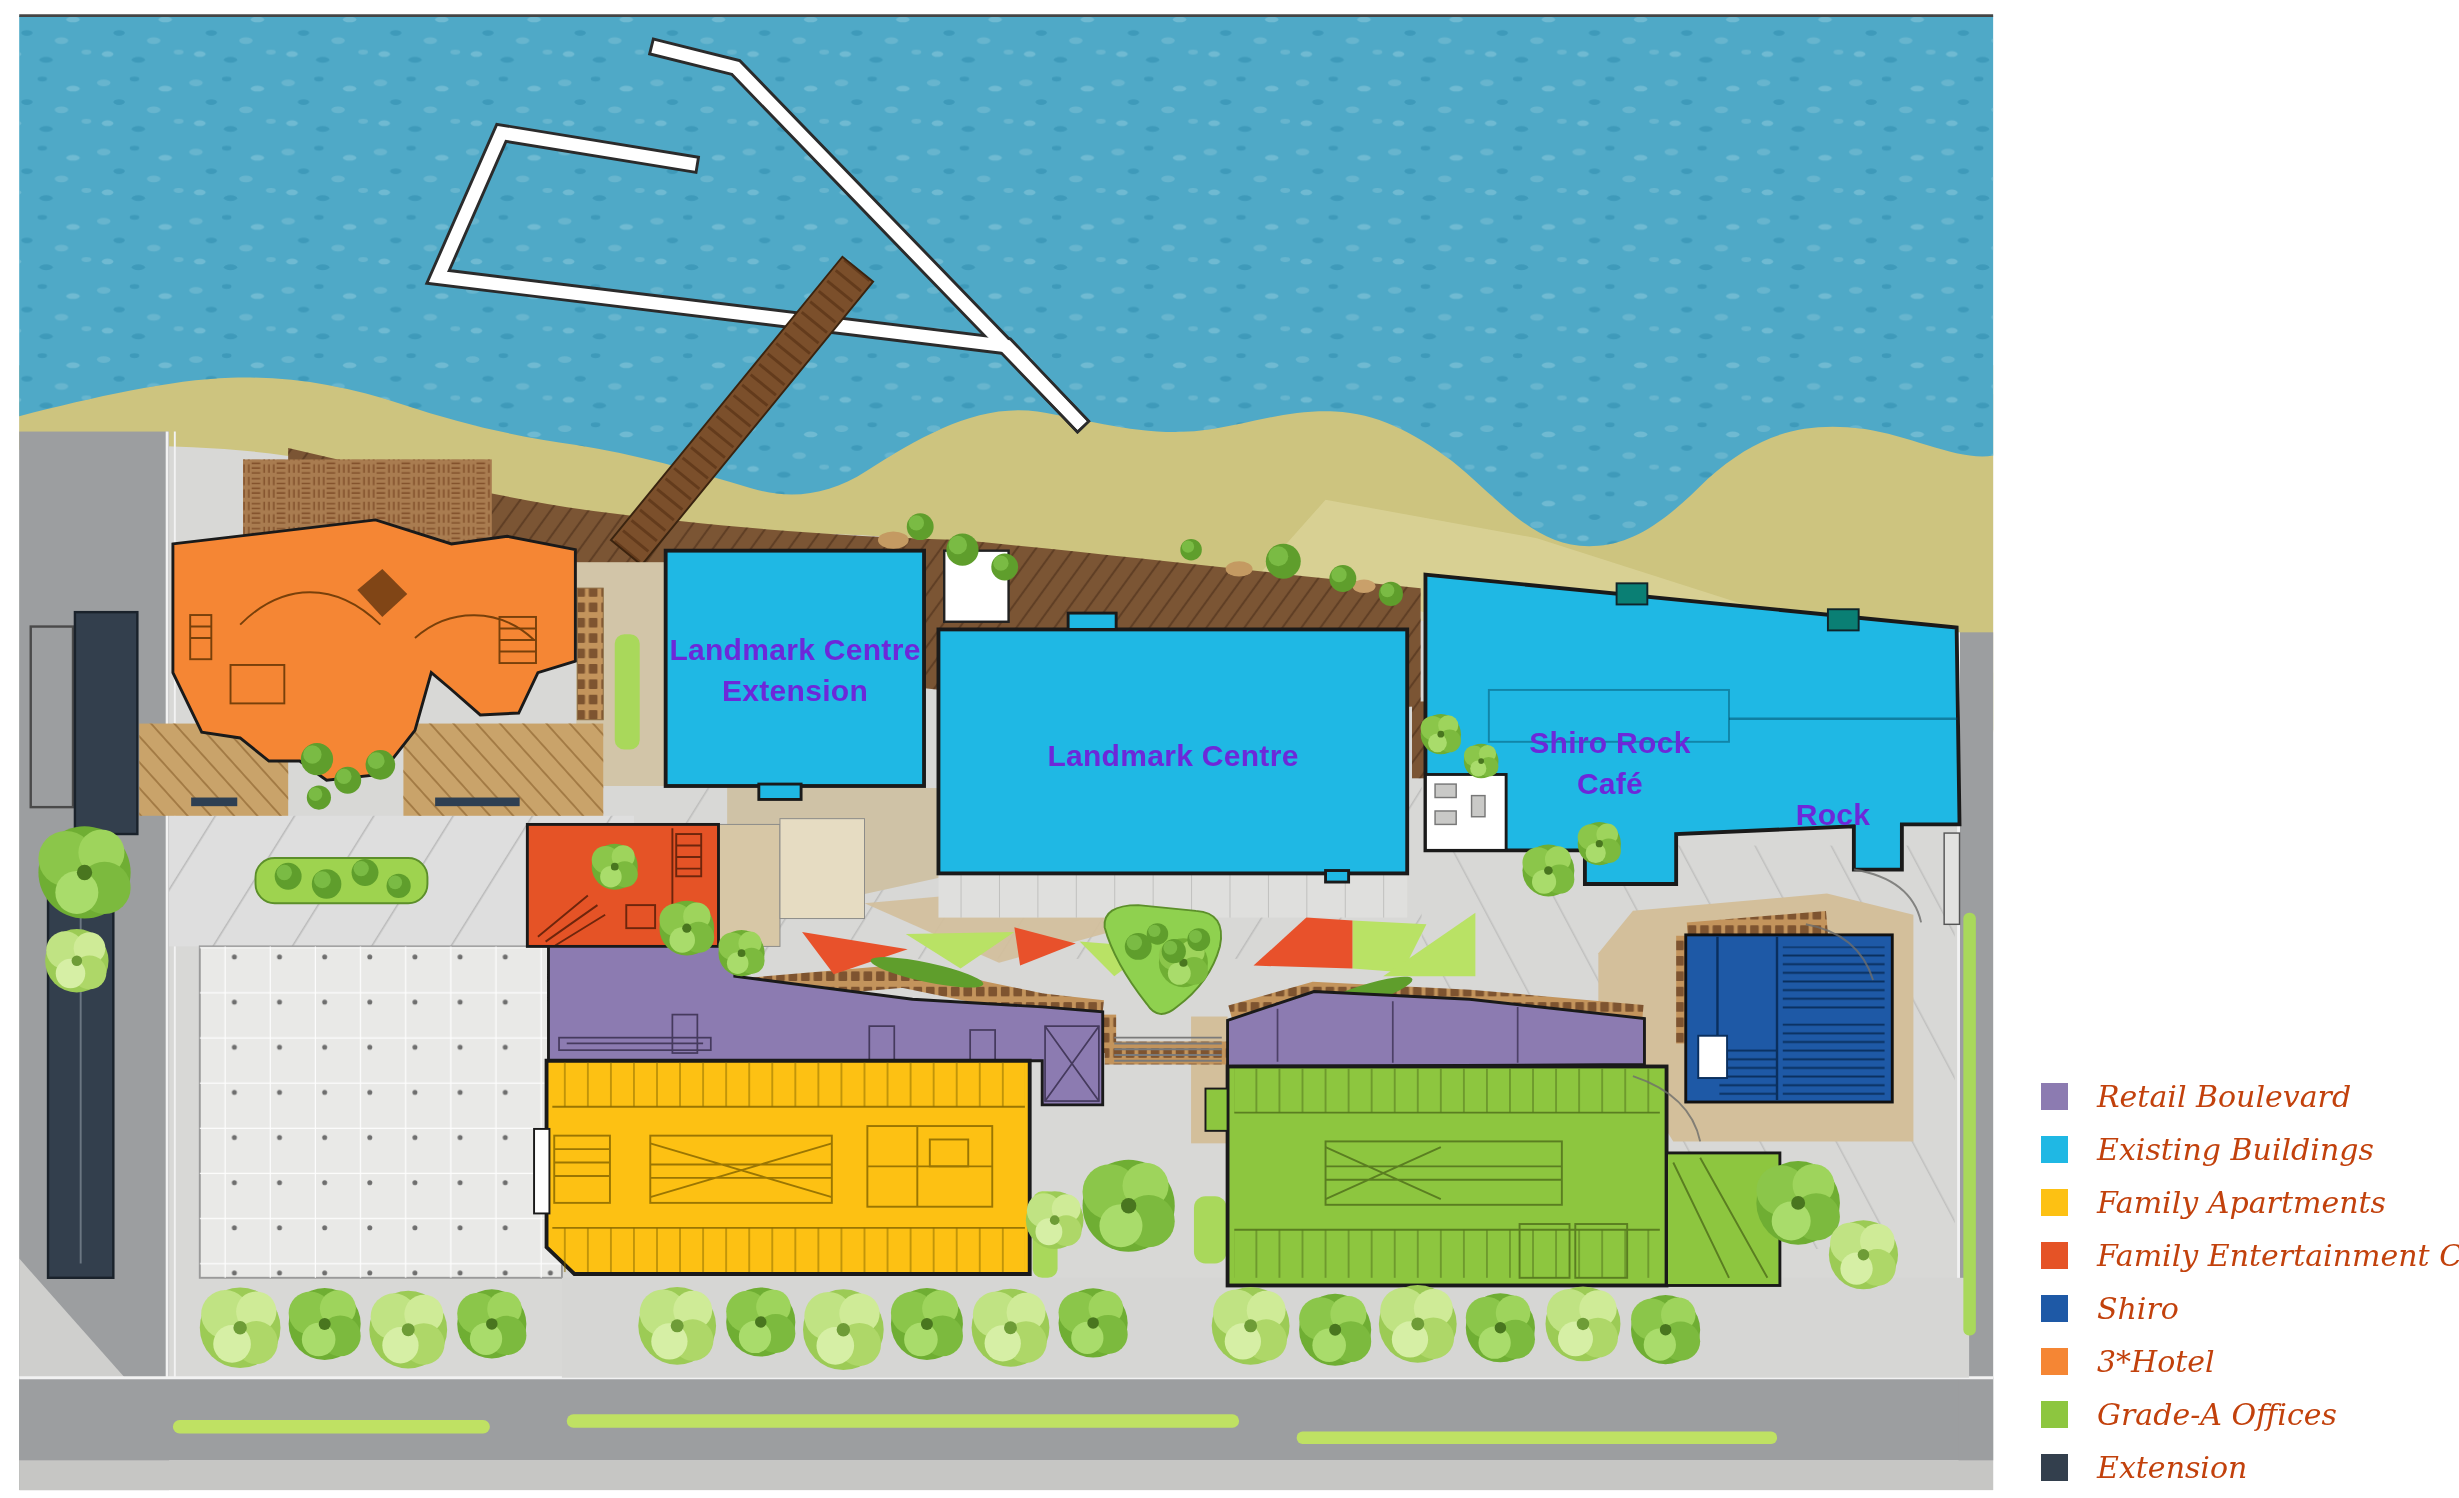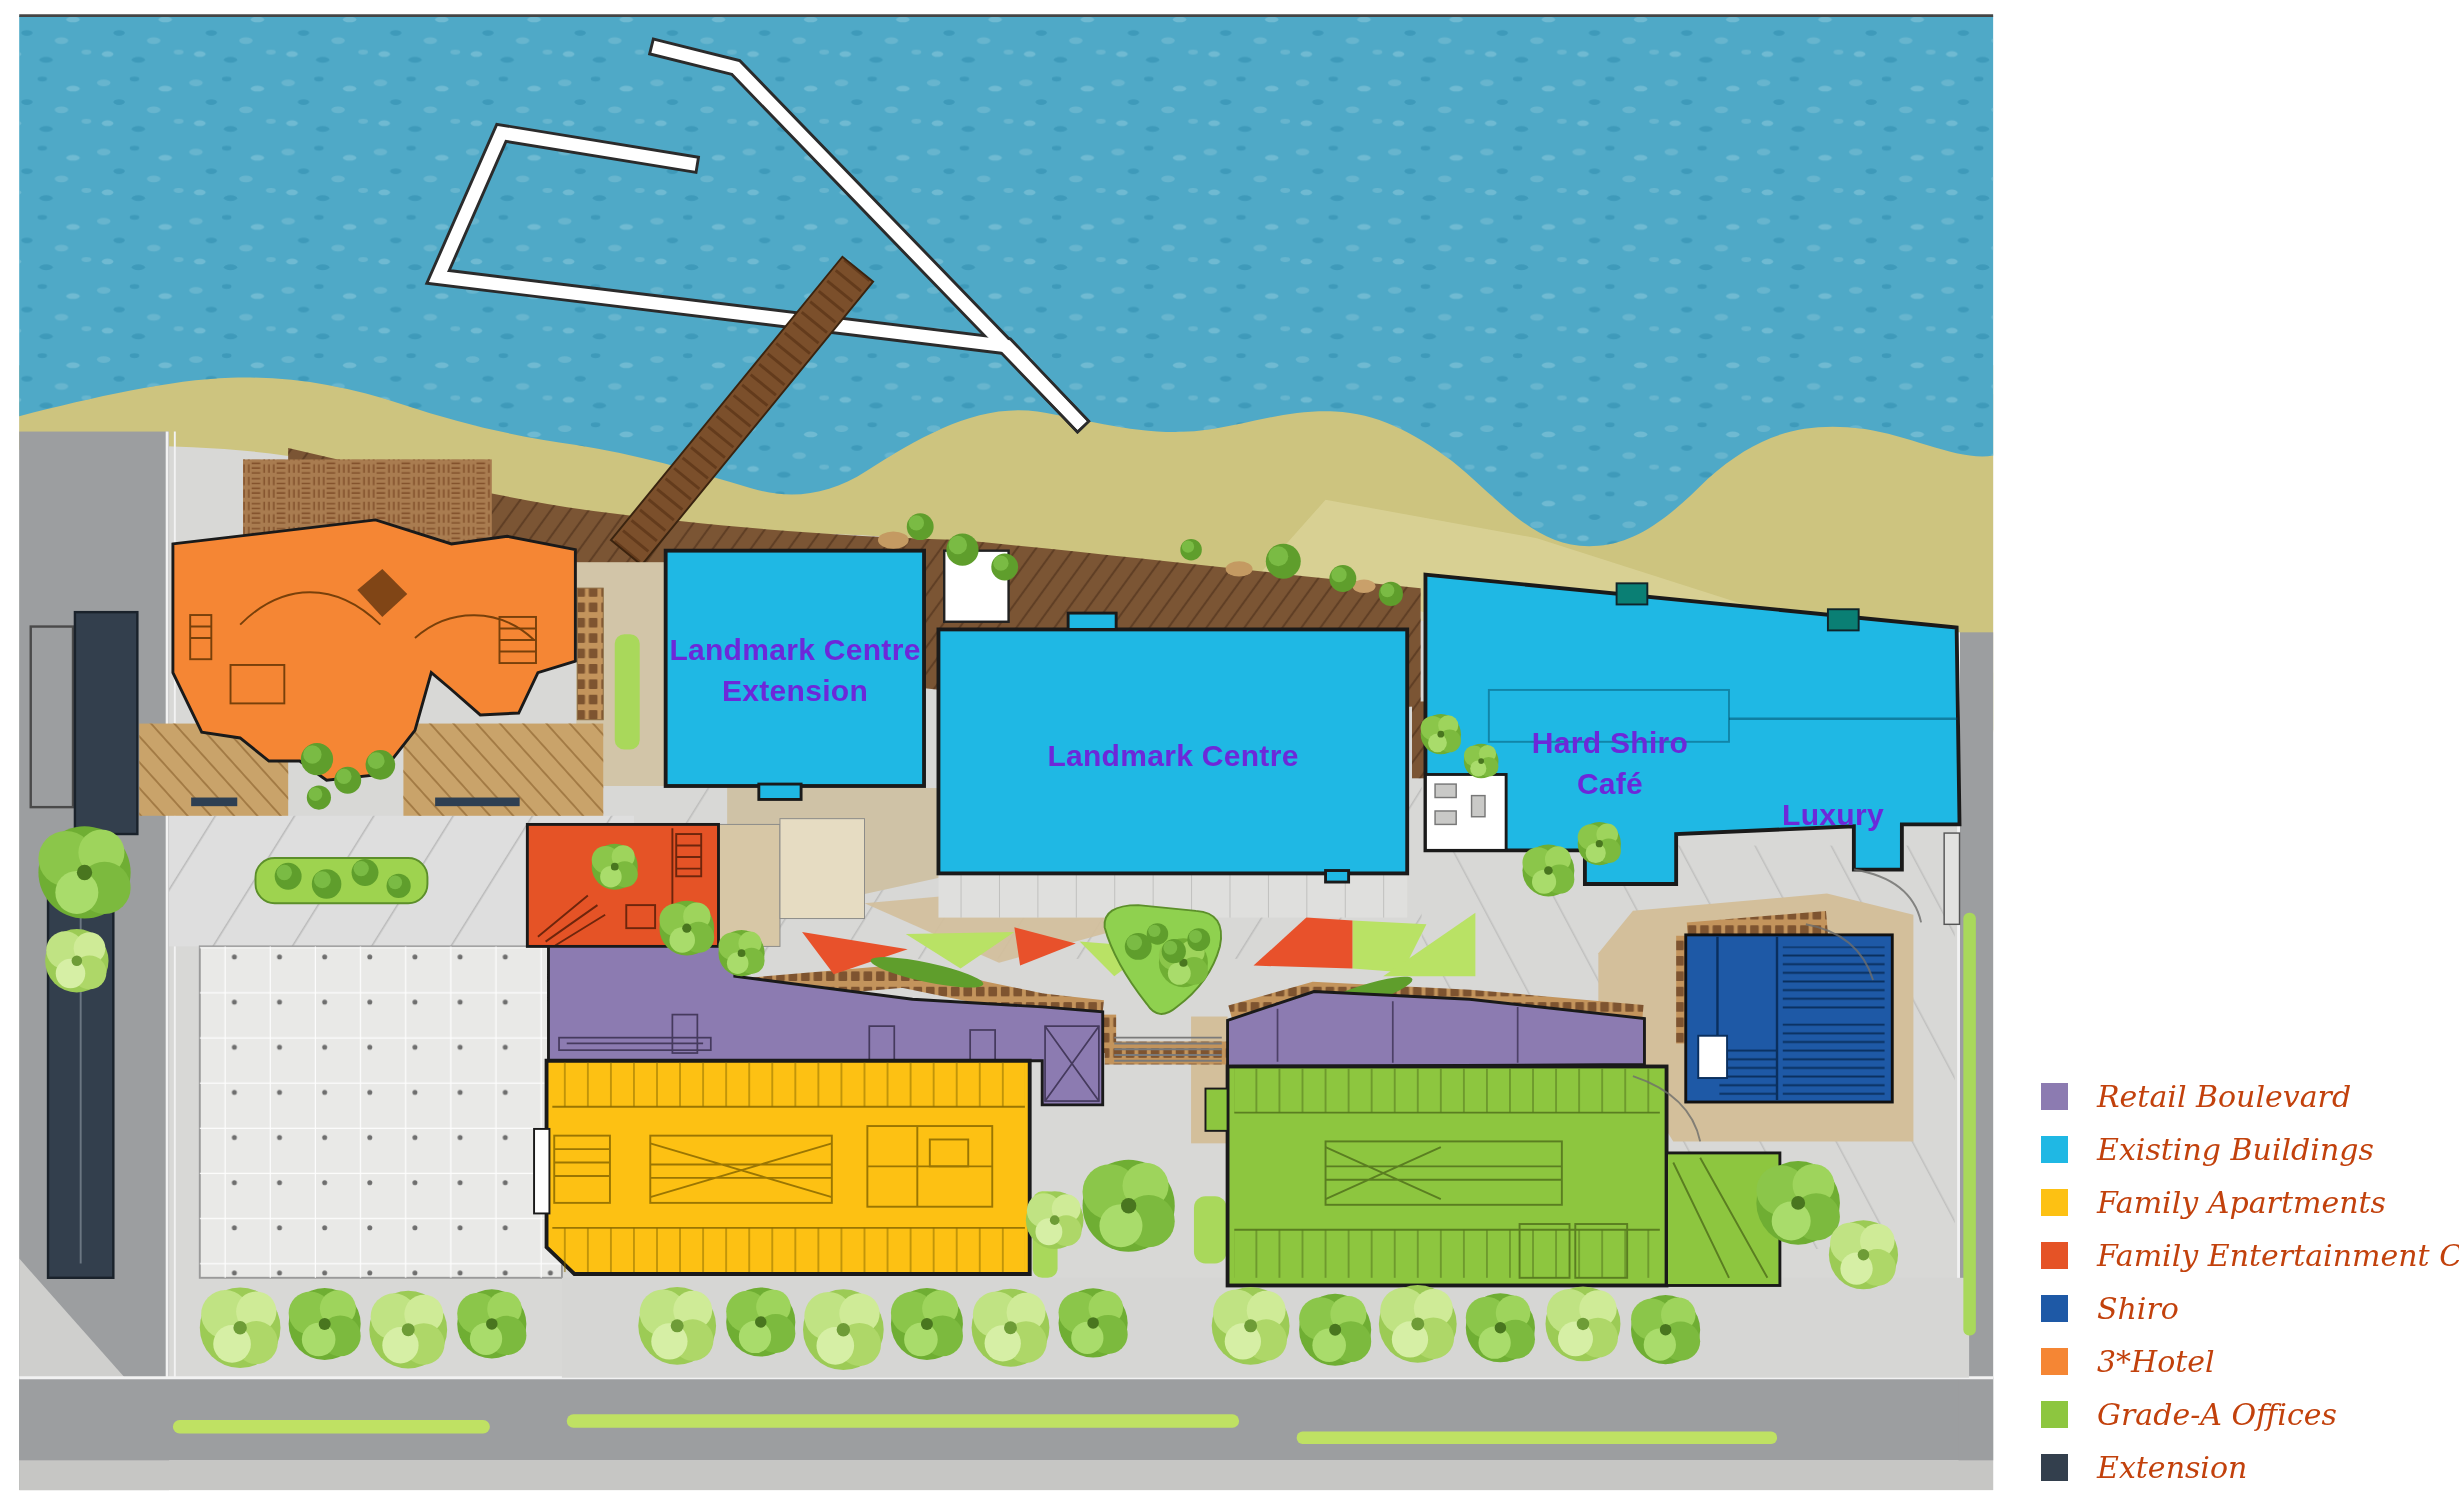--- a/index.html
+++ b/index.html
@@ -398,23 +398,23 @@
     <rect x="590" y="1472" width="700" height="14" rx="7"></rect>
     <rect x="1350" y="1490" width="500" height="13" rx="6"></rect>
   </g>
 
   <line x1="20" y1="16" x2="2075" y2="16" stroke="#444" stroke-width="3"></line>
 </svg>
 
 <div class="bldg-label" style="left:795px;top:670px;">Landmark Centre
 Extension</div>
 <div class="bldg-label" style="left:1173px;top:756px;">Landmark Centre</div>
-<div class="bldg-label" style="left:1610px;top:763px;">Hard Shiro
+<div class="bldg-label" style="left:1610px;top:763px;">Shiro Rock
 Café</div>
-<div class="bldg-label" style="left:1833px;top:815px;">Luxury</div>
+<div class="bldg-label" style="left:1833px;top:815px;">Rock</div>
 
 <div id="legend">
   <div class="legend-row">
     <span class="sw" style="background-color: rgb(140, 123, 177);"></span>
     <span class="lt">Retail Boulevard</span>
   </div>
   <div class="legend-row">
     <span class="sw" style="background-color: rgb(31, 184, 228);"></span>
     <span class="lt">Existing Buildings</span>
   </div>

